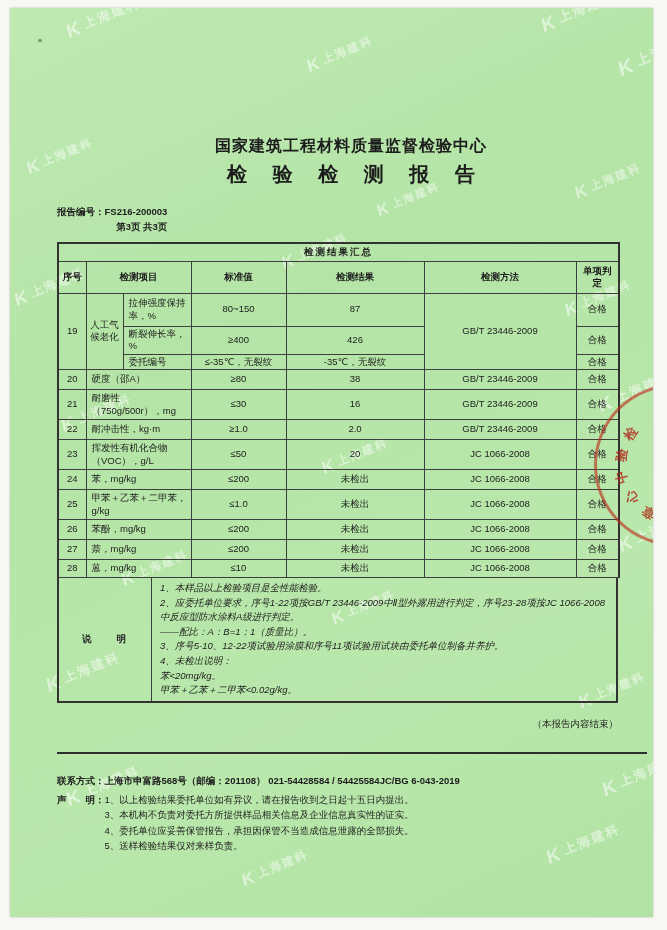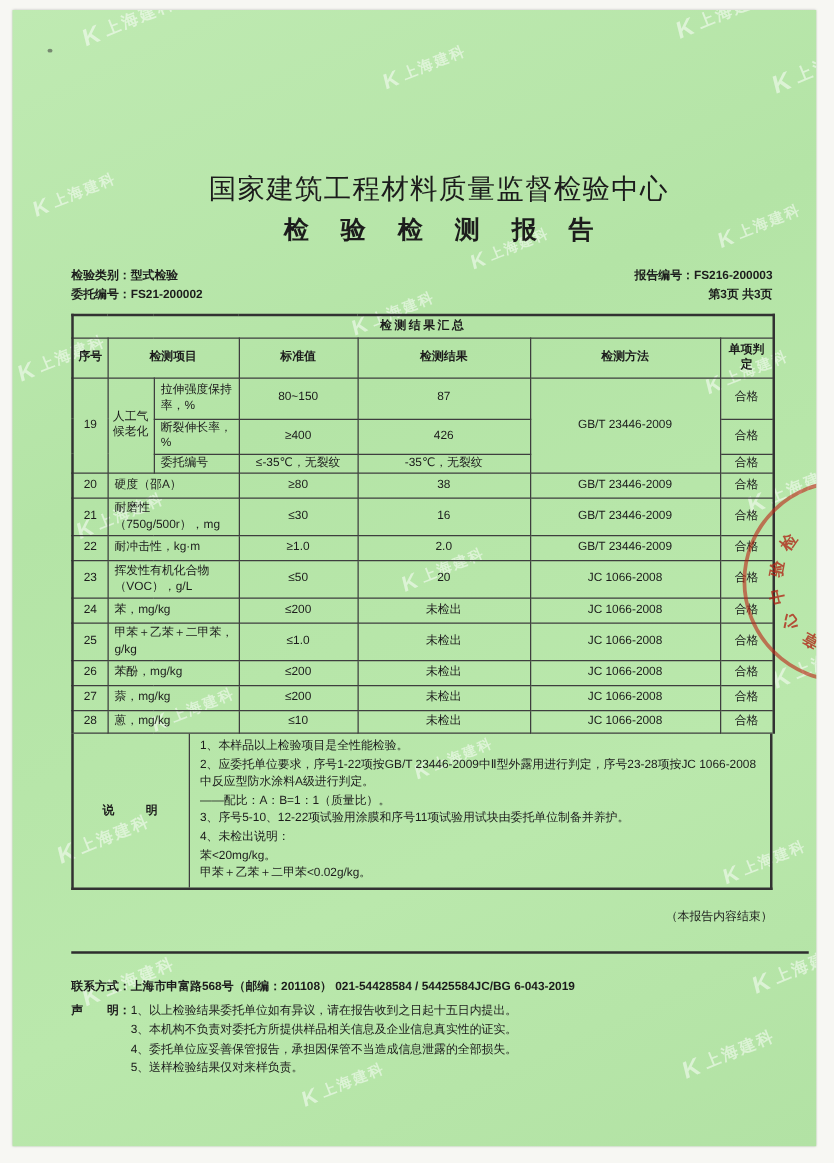--- a/index.html
+++ b/index.html
@@ -20,21 +20,21 @@
   
   .wm{
     position:absolute;display:flex;align-items:flex-end;gap:3px;
     color:rgba(255,255,255,.52);transform-origin:left bottom;
     white-space:nowrap;font-weight:bold;font-size:13px;letter-spacing:2px;
     pointer-events:none;
   }
   .wm .wm-logo{font-size:19px;font-weight:900;line-height:.85;transform:skewX(-8deg);}
 
   
-  .org{margin-top:128px;text-align:center;font-size:22px;font-weight:normal;letter-spacing:1px;}
+  .org{margin-top:128px;text-align:center;font-size:16px;font-weight:bold;letter-spacing:1px;}
   .doc-title{margin-top:4px;text-align:center;font-size:20px;font-weight:bold;letter-spacing:10px;text-indent:10px;}
   .meta{width:561px;margin-top:16px;display:flex;justify-content:space-between;font-size:9.5px;font-weight:bold;line-height:15px;}
   .meta-right{text-align:right;}
 
   
   table.results{
     width:561px;border-collapse:collapse;margin-top:8px;
     font-size:9.5px;table-layout:fixed;
     border:2px solid #323232;border-bottom:none;
   }
@@ -46,21 +46,21 @@
   
   .remark-row{
     width:561px;box-sizing:border-box;display:flex;
     border:2px solid #323232;border-top:none;font-size:9.5px;
   }
   .remark-label{
     width:92px;flex:0 0 92px;border-right:1px solid #3e3e3e;
     display:flex;align-items:center;justify-content:center;
     font-weight:bold;letter-spacing:2px;
   }
-  .remark-content{flex:1;padding:3px 6px 3px 8px;line-height:14.6px;}
+  .remark-content{flex:1;padding:3px 6px 3px 8px;line-height:14.6px;font-style:italic;}
 
   
   .end-note{width:561px;text-align:right;font-size:9.5px;margin-top:15px;}
   .rule{width:590px;border-top:2px solid #2e2e2e;margin-top:21px;}
   .contact-row{width:590px;display:flex;justify-content:flex-start;font-size:9.5px;font-weight:bold;margin-top:20px;line-height:14px;}
   .stmt-row{display:flex;font-size:9.5px;margin-top:4px;width:590px;}
   .stmt-label{white-space:pre;font-weight:bold;line-height:15.5px;}
   .stmt-items div{line-height:15.5px;}
 
   
@@ -172,24 +172,20 @@
     </div>
 
   <div class="speck"></div>
 
   <div class="content">
 
     <div class="org">国家建筑工程材料质量监督检验中心</div>
     <div class="doc-title">检 验 检 测 报 告</div>
 
     <div class="meta">
-      <div class="meta-left">
-        <div><span>检验类别：</span><span>型式检验</span></div>
-        <div><span>委托编号：</span><span>FS21-200002</span></div>
-      </div>
       <div class="meta-right">
         <div><span>报告编号：</span><span>FS216-200003</span></div>
         <div>第3页 共3页</div>
       </div>
     </div>
 
     <table class="results" id="results-table">
         <colgroup>
           <col style="width: 28px;">
           <col style="width: 37px;">

